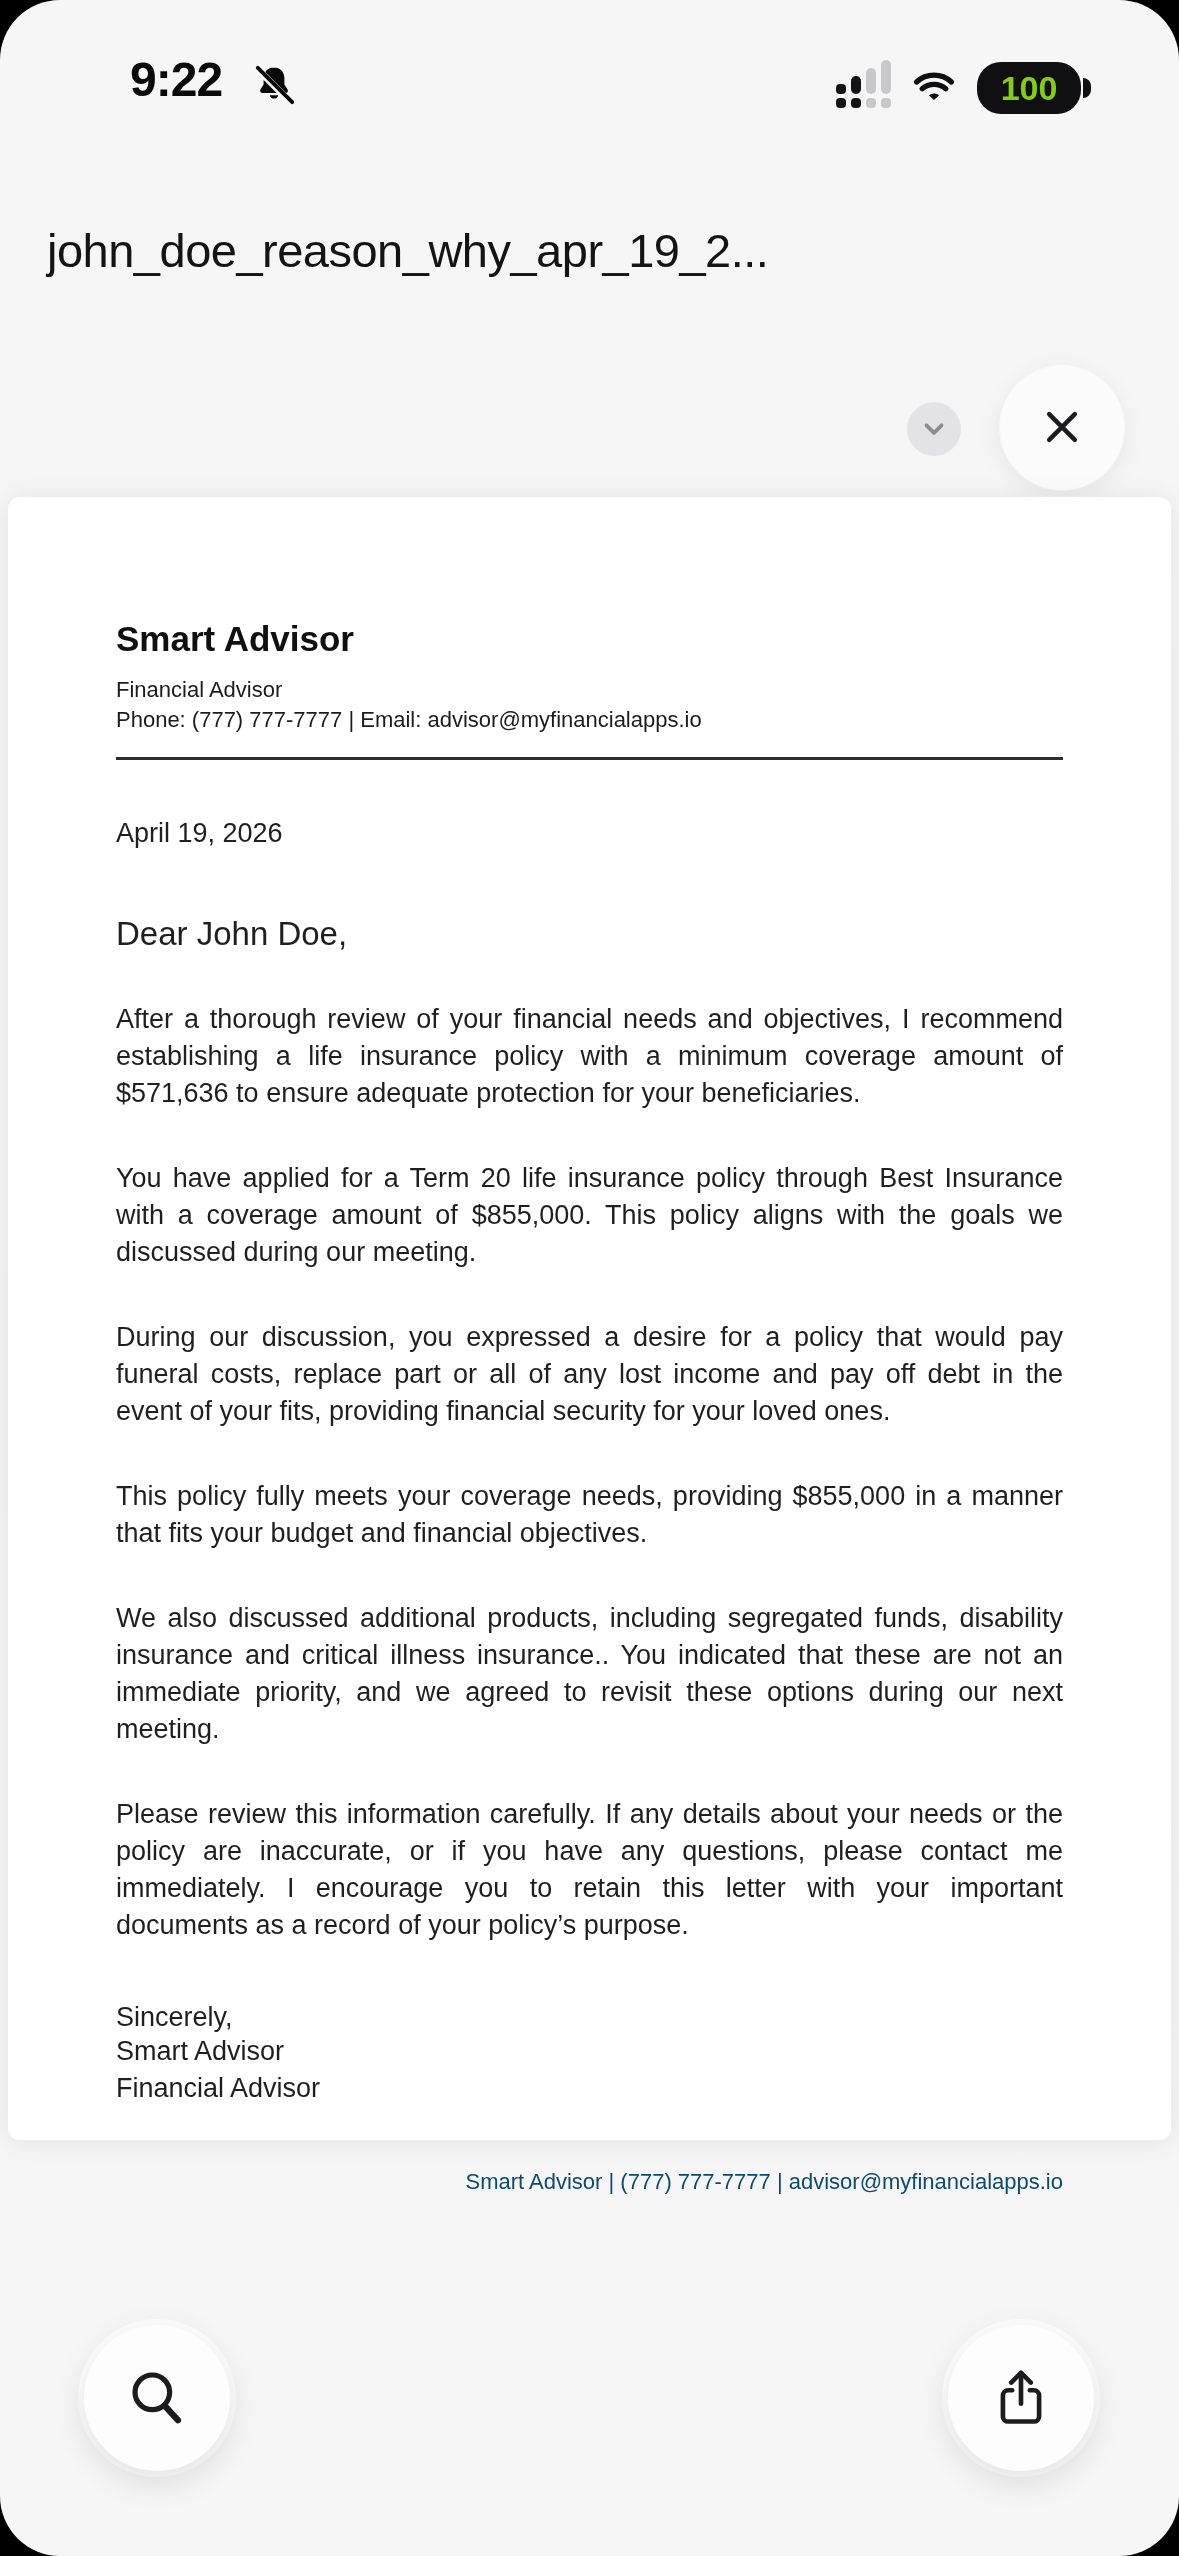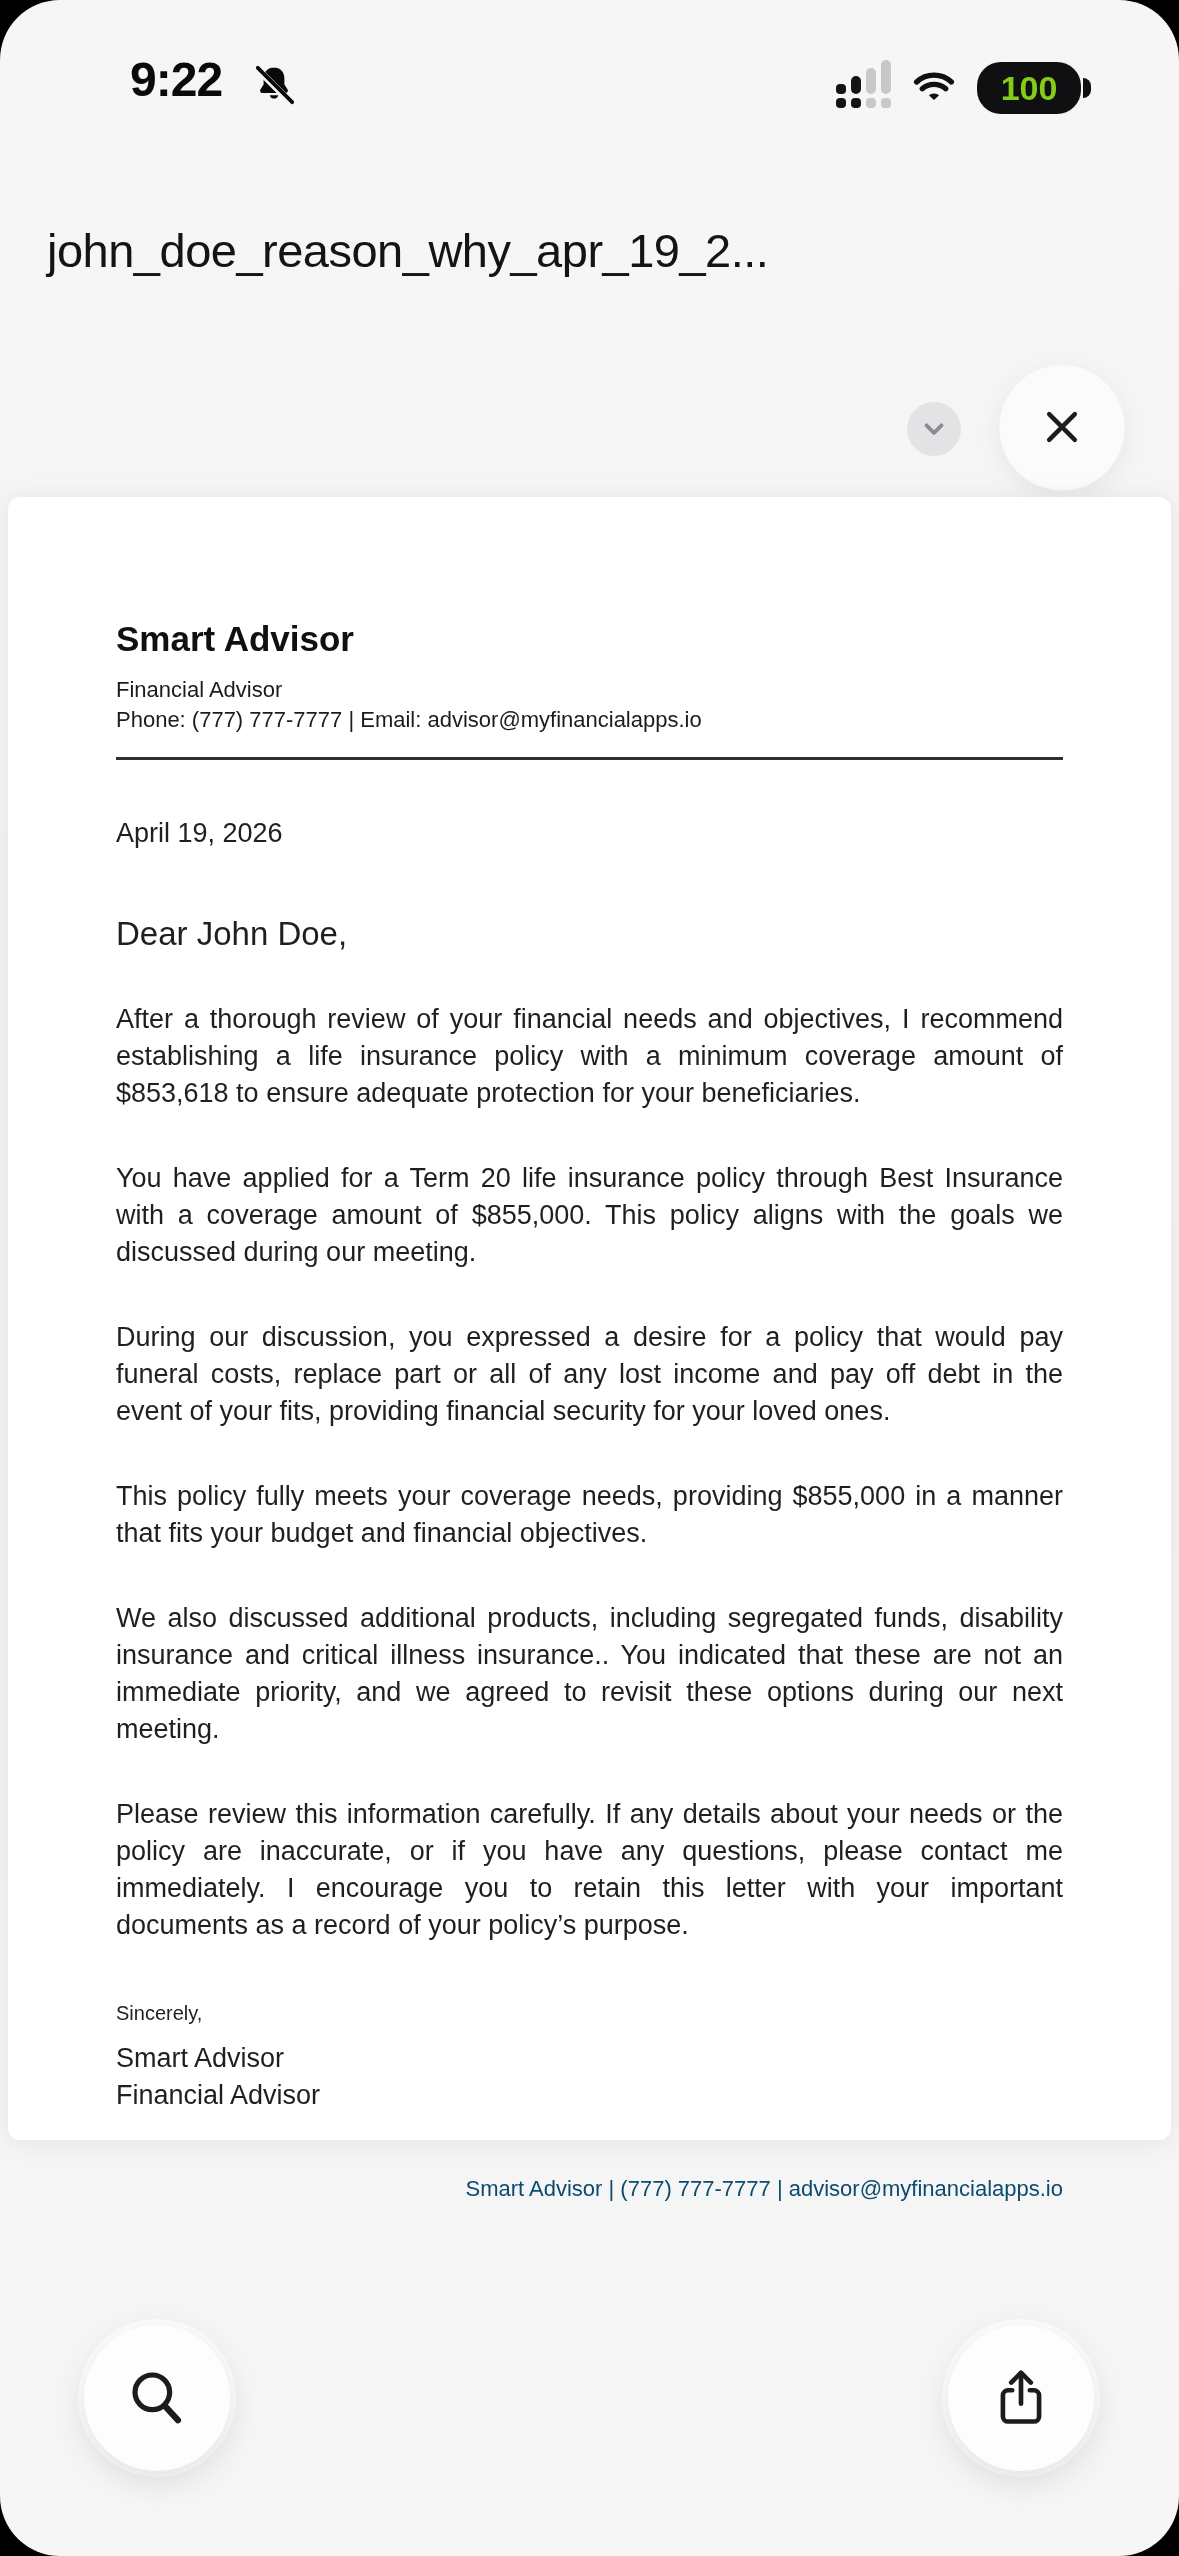--- a/index.html
+++ b/index.html
@@ -41,21 +41,21 @@
   
   .card{position:absolute;left:8px;top:497px;width:1163px;height:1643px;background:#ffffff;
     border-radius:12px;box-shadow:0 2px 26px rgba(0,0,0,0.08);padding:122px 108px 0 108px;}
   .doc{color:#1f1f1f;}
   .doc h1{margin:0 0 16px 0;font-size:35px;font-weight:700;letter-spacing:0;color:#101010;}
   .doc .sub{font-size:22px;line-height:30px;color:#1c1c1c;margin:0;}
   .divider{border:none;border-top:3px solid #2f2f2f;margin:22px 0 0 0;}
   .date{font-size:27px;margin:58px 0 0 0;}
   .salutation{font-size:33px;margin:66px 0 0 0;}
   .para{font-size:27px;line-height:37px;text-align:justify;margin:48px 0 0 0;}
-  .closing{font-size:20px;margin:58px 0 15px 0;}
+  .closing{font-size:27px;margin:58px 0 0 0;}
   .sig{font-size:27px;line-height:37px;margin:0;}
   .doc-footer{margin-top:62px;text-align:right;font-size:22px;color:#0c4a6e;}
 
   
   .fab{position:absolute;width:146px;height:146px;border-radius:50%;border:none;cursor:pointer;
     background:#fdfdfd;box-shadow:0 10px 34px rgba(0,0,0,0.12), 0 0 0 6px rgba(255,255,255,0.85);
     display:flex;align-items:center;justify-content:center;}
   .fab-search{left:84px;top:2325px;}
   .fab-share{left:948px;top:2325px;}
 </style>
@@ -128,21 +128,21 @@
   <div class="card">
     <div class="doc">
       <h1>Smart Advisor</h1>
       <p class="sub">Financial Advisor</p>
       <p class="sub">Phone: (777) 777-7777 | Email: advisor@myfinancialapps.io</p>
       <hr class="divider">
       <p class="date">April 19, 2026</p>
       <p class="salutation">Dear John Doe,</p>
 
       <div>
-          <p class="para">After a thorough review of your financial needs and objectives, I recommend establishing a life insurance policy with a minimum coverage amount of $853,618 to ensure adequate protection for your beneficiaries.</p>
+          <p class="para">After a thorough review of your financial needs and objectives, I recommend establishing a life insurance policy with a minimum coverage amount of $571,636 to ensure adequate protection for your beneficiaries.</p>
           <p class="para">You have applied for a Term 20 life insurance policy through Best Insurance with a coverage amount of $855,000. This policy aligns with the goals we discussed during our meeting.</p>
           <p class="para">During our discussion, you expressed a desire for a policy that would pay funeral costs, replace part or all of any lost income and pay off debt in the event of your fits, providing financial security for your loved ones.</p>
           <p class="para">This policy fully meets your coverage needs, providing $855,000 in a manner that fits your budget and financial objectives.</p>
           <p class="para">We also discussed additional products, including segregated funds, disability insurance and critical illness insurance.. You indicated that these are not an immediate priority, and we agreed to revisit these options during our next meeting.</p>
           <p class="para">Please review this information carefully. If any details about your needs or the policy are inaccurate, or if you have any questions, please contact me immediately. I encourage you to retain this letter with your important documents as a record of your policy’s purpose.</p>
         </div>
 
       <p class="closing">Sincerely,</p>
       <p class="sig">Smart Advisor</p>
       <p class="sig">Financial Advisor</p>

